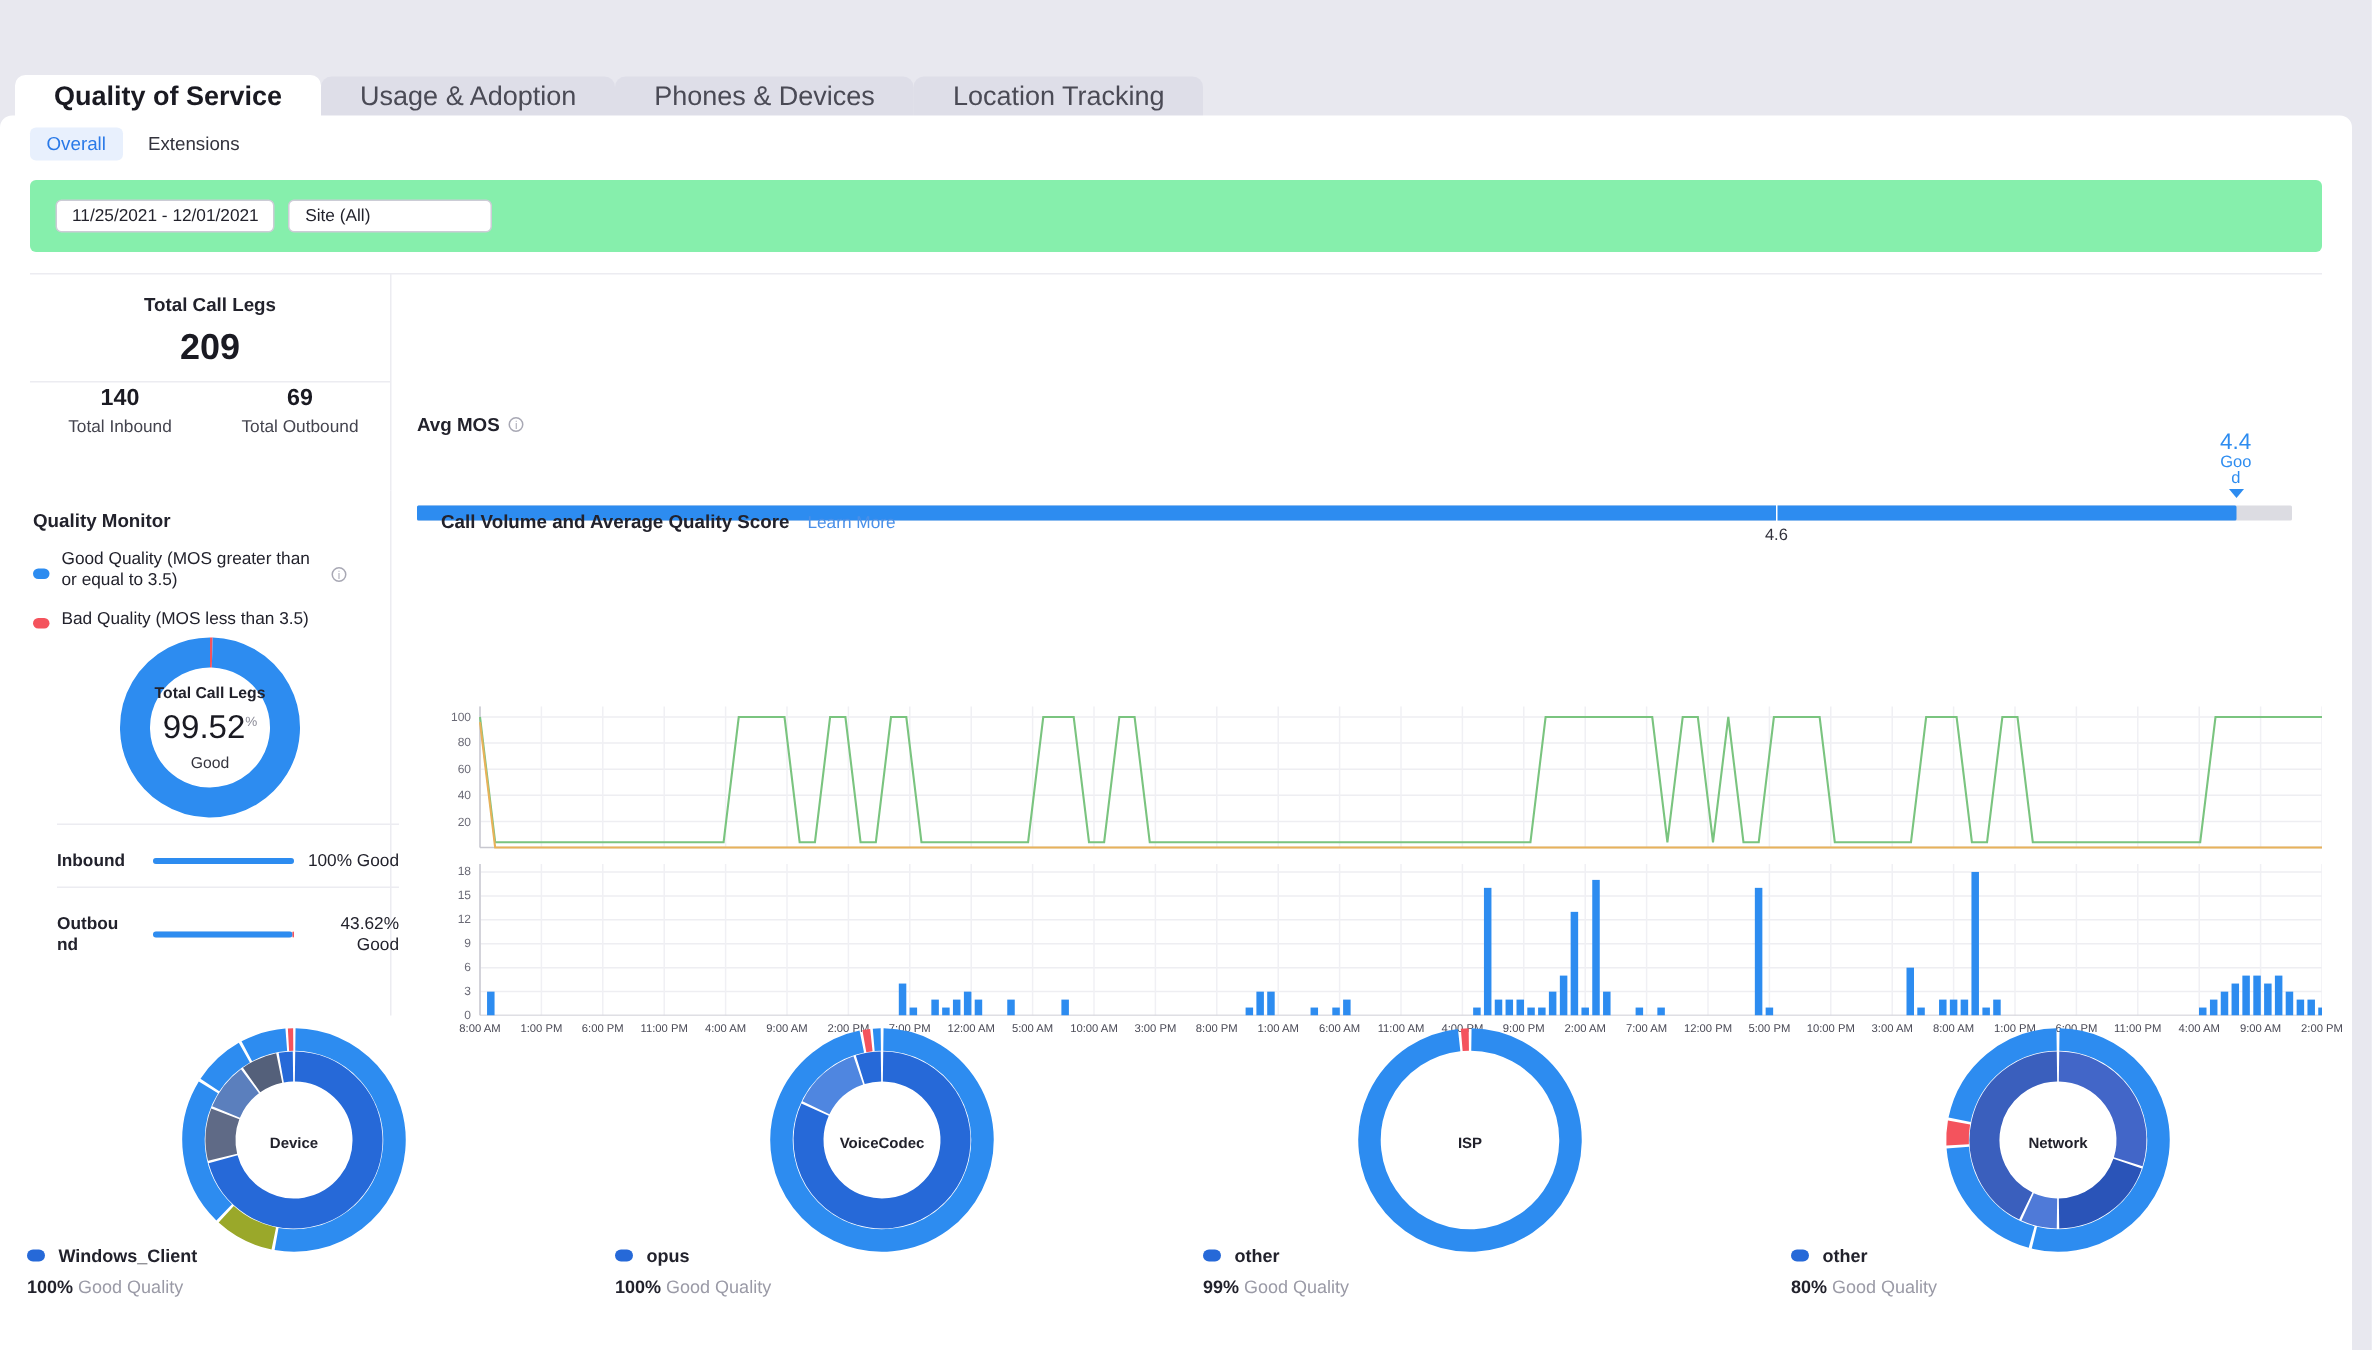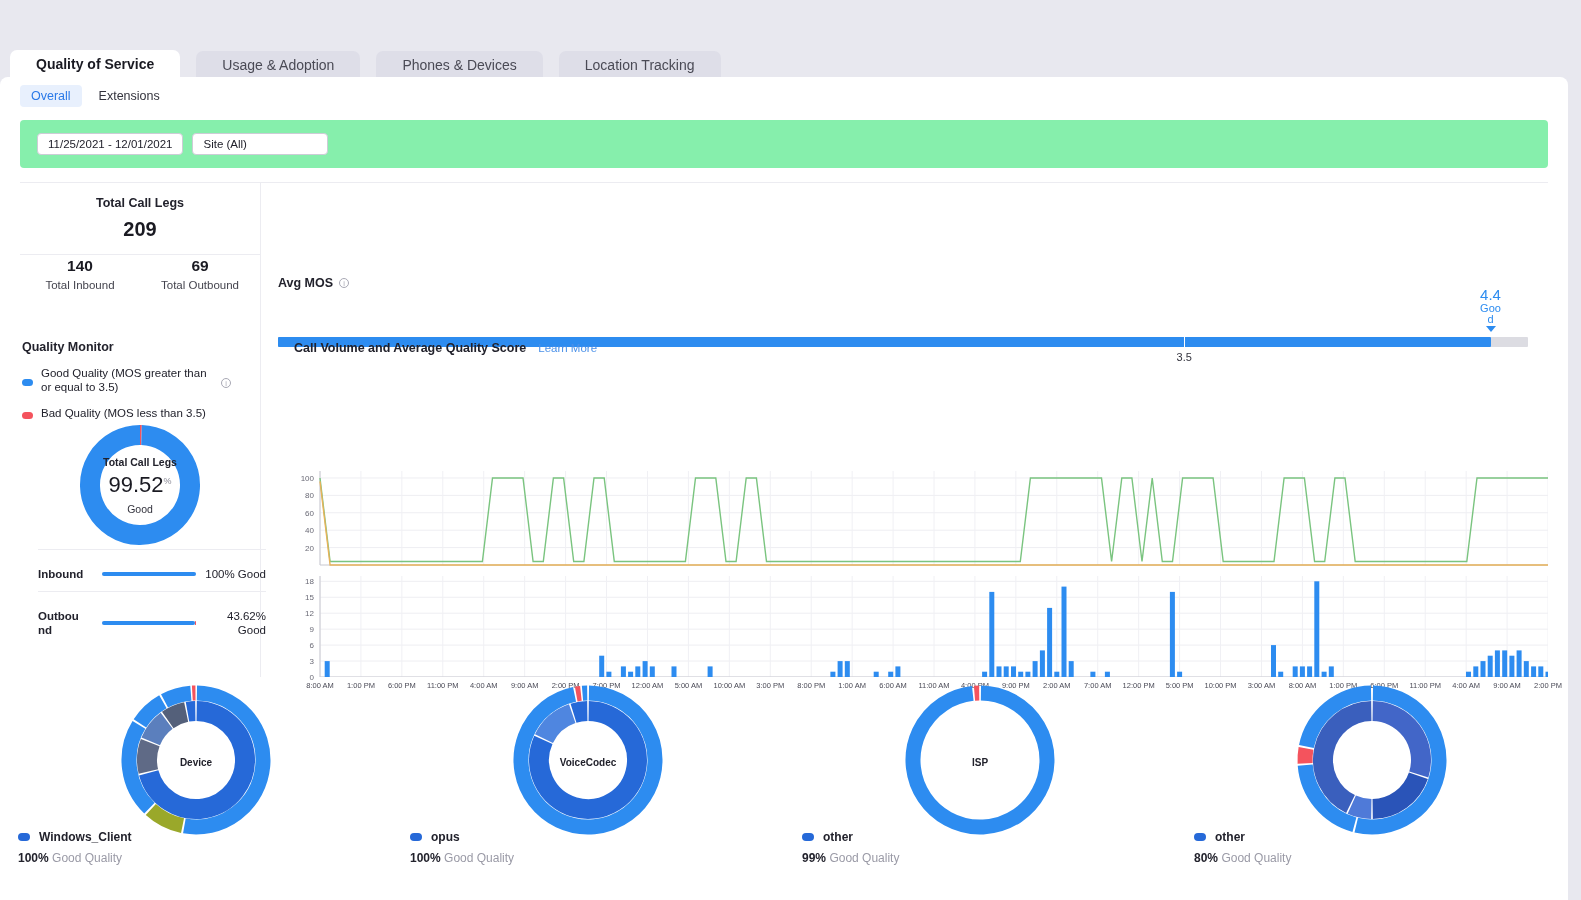--- a/index.html
+++ b/index.html
@@ -15,25 +15,25 @@
   .tabstrip {
     position: absolute; left: 0; top: 50px;
     width: 1568px; height: 28px;
     display: flex; align-items: flex-end;
     padding-left: 10px;
   }
   .tab {
     height: 27px;
     padding: 0 26px;
     display: flex; align-items: center;
-    font-size: 14px;
+    font-size: 18px;
     color: #4a4a55;
     background: #dedee8;
     border-radius: 7px 7px 0 0;
-    margin-right: 16px;
+    margin-right: 0;
     white-space: nowrap;
   }
   .tab.active {
     background: #ffffff;
     color: #1a1a22;
     font-weight: bold;
     height: 28px;
   }
 
   
@@ -79,21 +79,21 @@
     white-space: nowrap;
   }
   .pill.wide { min-width: 136px; }
 
   
   .row1 { position: absolute; left: 0; top: 105px; width: 1568px; height: 145px; }
   .divline { position: absolute; background: #ececf1; }
 
   .statcard { position: absolute; left: 20px; top: 0; width: 240px; }
   .stat-title { text-align: center; font-size: 12.5px; font-weight: bold; color: #22222c; margin-top: 14px; }
-  .stat-big   { text-align: center; font-size: 20px; font-weight: bold; color: #1a1a22; margin-top: 8px; }
+  .stat-big   { text-align: center; font-size: 24px; font-weight: bold; color: #1a1a22; margin-top: 8px; }
   .substats { position: absolute; left: 20px; top: 75px; width: 240px; display: flex; }
   .substat { flex: 1; text-align: center; }
   .substat .v { font-size: 15.5px; font-weight: bold; color: #1a1a22; }
   .substat .l { font-size: 11.5px; color: #44444e; margin-top: 4px; }
 
   .mosblock { position: absolute; left: 260px; top: 0; width: 1288px; height: 145px; }
   .mos-head { position: absolute; left: 18px; top: 94px; display: flex; align-items: center; gap: 6px; }
   .mos-title { font-size: 12.5px; font-weight: bold; color: #22222c; }
   .info-ico {
     width: 10px; height: 10px; border-radius: 50%;
@@ -206,21 +206,21 @@
 
     <div class="mosblock">
       <div class="mos-head">
         <span class="mos-title">Avg MOS</span>
         <span class="info-ico">i</span>
       </div>
       <div class="mos-bar-wrap">
         <div class="mos-track"></div>
         <div class="mos-fill" id="mosFill" style="width: 97%;"></div>
         <div class="mos-tick" id="mosTick" style="left: 72.5%;"></div>
-        <div class="mos-ticklabel" id="mosTickLbl" style="left: 72.5%;">3.5</div>
+        <div class="mos-ticklabel" id="mosTickLbl" style="left: 72.5%;">4.6</div>
         <div class="mos-marker" id="mosMark" style="top: -50px; left: 97%;">
           <div class="val">4.4</div>
           <div class="lbl">Good</div>
           <div class="arr"></div>
         </div>
       </div>
     </div>
   </div>
 
   <div class="row2">
@@ -486,20 +486,23 @@
             <path d="M 75.93546608272274 8.006530891376613 A 67 67 0 1 1 59.24547842212648 140.1213870387626" stroke="#2d8cf0" stroke-width="15" fill="none"></path>
             <path d="M 57.43332503106205 139.65610512964486 A 67 67 0 0 1 8.197465600796349 80.1401748844969" stroke="#2d8cf0" stroke-width="15" fill="none"></path>
             <path d="M 8.079988798123921 78.27293457630613 A 67 67 0 0 1 9.017880548182049 63.365572096315745" stroke="#f4535d" stroke-width="15" fill="none"></path>
             <path d="M 9.368458276843938 61.52777928322038 A 67 67 0 0 1 74.06453391727719 8.006530891376613" stroke="#2d8cf0" stroke-width="15" fill="none"></path>
             <path d="M 75.68414683661813 26.004776323544093 A 49 49 0 0 1 121.80863974399483 89.48969445215829" stroke="#4266c8" stroke-width="20" fill="none"></path>
             <path d="M 121.38581374566913 90.79101906629504 A 49 49 0 0 1 75.68414683661814 123.99522367645591" stroke="#2a54b8" stroke-width="20" fill="none"></path>
             <path d="M 74.31585316338189 123.99522367645591 A 49 49 0 0 1 54.75788293859747 119.62349937950268" stroke="#4f7ad8" stroke-width="20" fill="none"></path>
             <path d="M 53.5198138073352 119.04090826865918 A 49 49 0 0 1 74.31585316338187 26.004776323544093" stroke="#3a5fbd" stroke-width="20" fill="none"></path>
           </svg>
         </div>
+        <div class="ctr">
+          <div>Network</div>
+        </div>
         <div class="leg">
           <span class="d"></span>
           <span class="n">other</span>
         </div>
         <div class="sub"><b>80%</b> <span>Good Quality</span></div>
       </div>
     </div>
 </div>
 
 </body></html>

